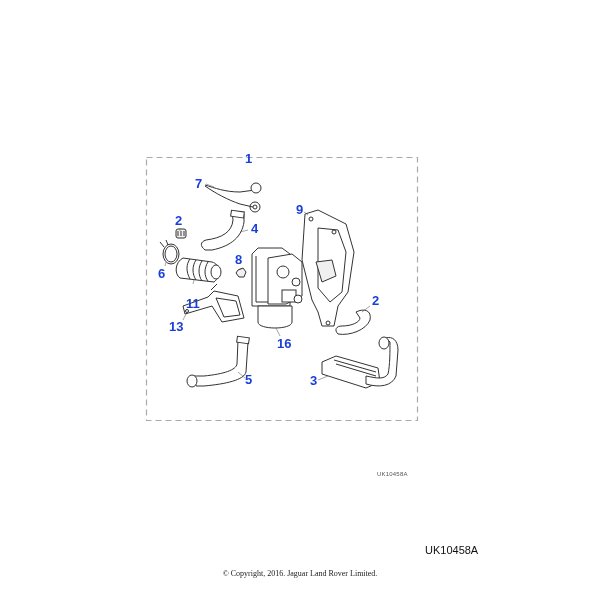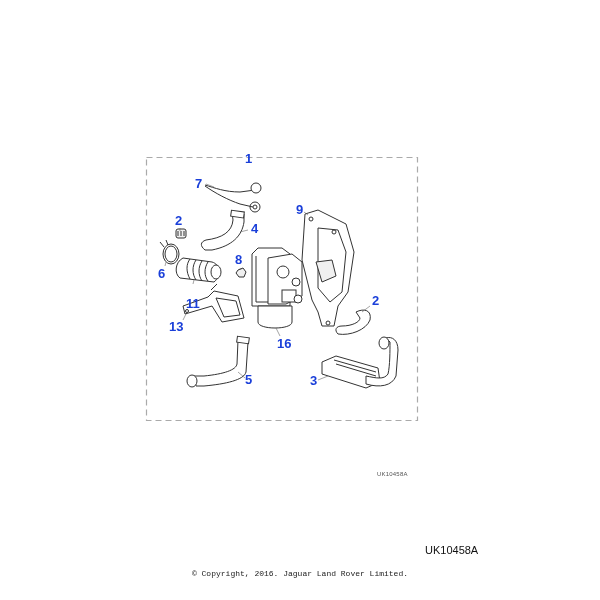--- a/index.html
+++ b/index.html
@@ -1,21 +1,21 @@
 <!DOCTYPE html>
 <html><head>
 <meta charset="utf-8">
 <style>
   html, body { margin:0; padding:0; background:#ffffff; }
   body { width:600px; height:600px; position:relative; overflow:hidden; font-family:"Liberation Sans", sans-serif; }
   .diagram { position:absolute; left:0; top:0; width:600px; height:600px; }
   .callout { position:absolute; color:#1a3fd9; font-weight:bold; font-size:13px; font-family:"Liberation Sans", sans-serif; line-height:1; }
   .ref-small { position:absolute; left:377px; top:471px; font-size:6px; color:#555; font-family:"Liberation Sans", sans-serif; letter-spacing:0.2px; }
   .ref-large { position:absolute; left:425px; top:544px; font-size:11px; color:#111; font-family:"Liberation Sans", sans-serif; }
-  .copyright { position:absolute; left:0; width:600px; top:569px; text-align:center; font-size:8px; color:#222; font-family:Liberation Mono, monospace; }
+  .copyright { position:absolute; left:0; width:600px; top:569px; text-align:center; font-size:8px; color:#222; font-family:Liberation Serif, serif; }
   svg .p { fill:#ffffff; stroke:#333; stroke-width:1; }
   svg .pg { fill:#f0f0f0; stroke:#333; stroke-width:1; }
   svg .ln { fill:none; stroke:#333; stroke-width:1; }
   svg .ld { fill:none; stroke:#666; stroke-width:0.6; }
 </style>
 </head>
 <body>
 
 <div class="diagram">
   <svg width="600" height="600" viewBox="0 0 600 600">

